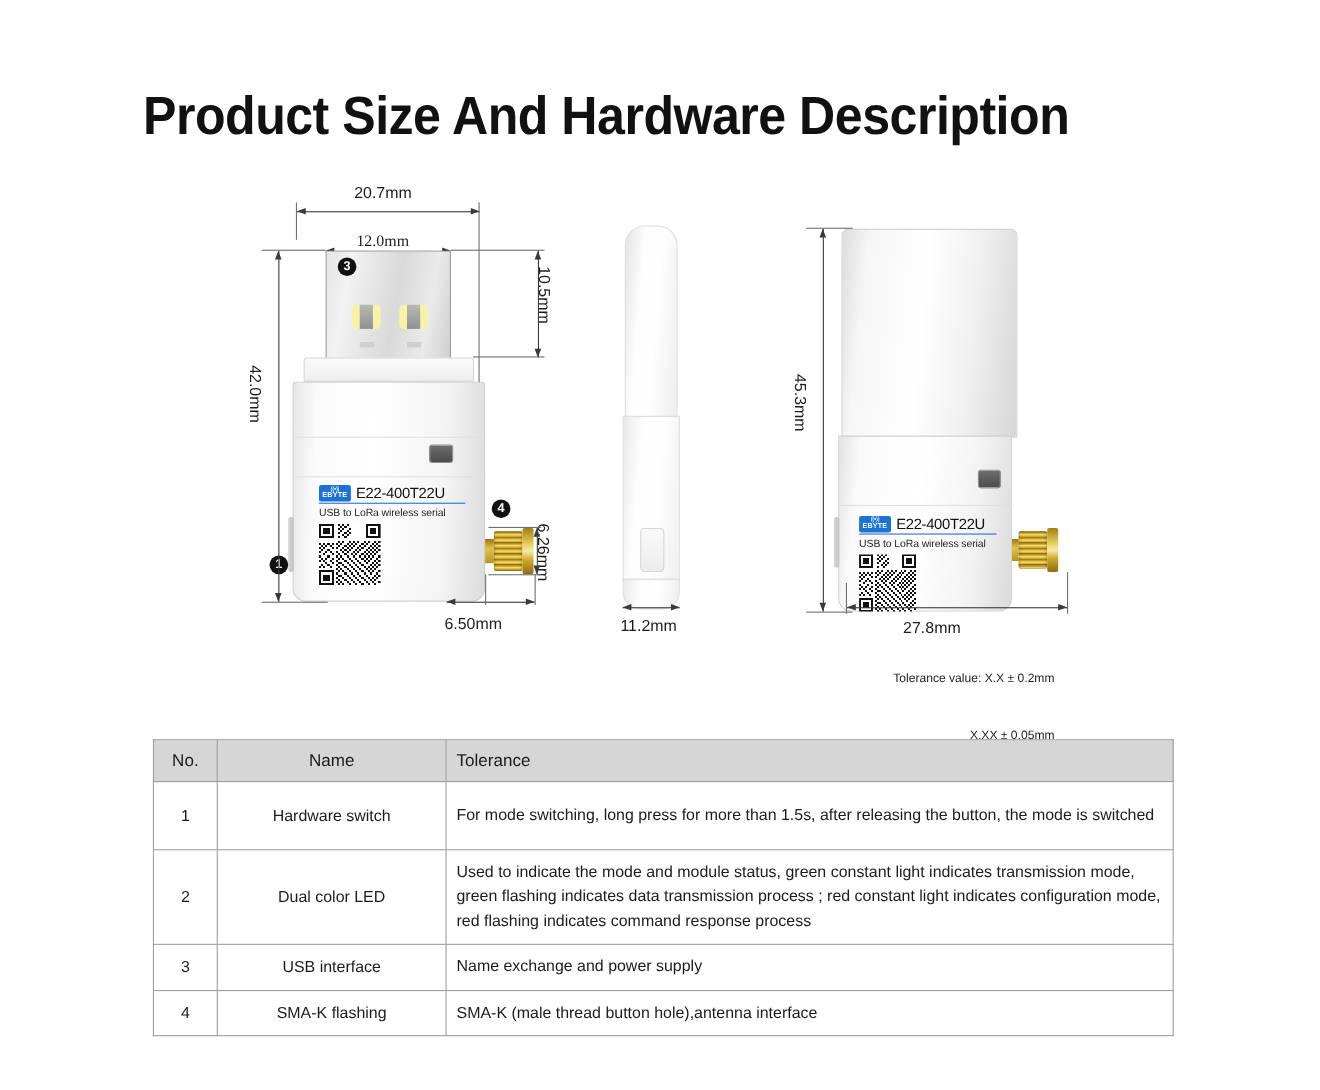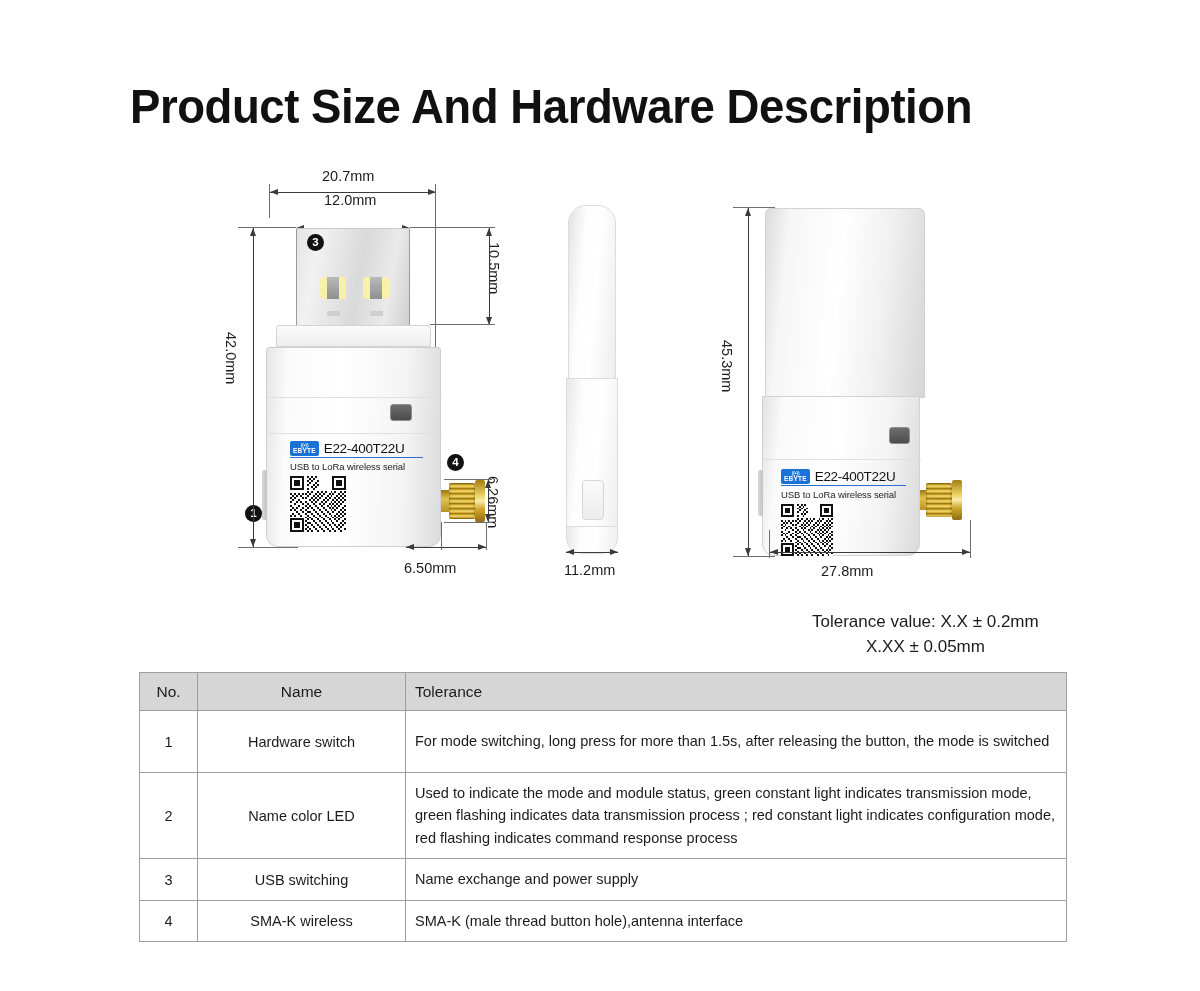--- a/index.html
+++ b/index.html
@@ -188,26 +188,26 @@
   .rv-body {
     position: absolute;
     background: linear-gradient(96deg,#e2e2e2 0%,#fafafa 12%,#ffffff 45%,#f3f3f3 76%,#dadada 100%);
     border: 1px solid #d2d2d2;
     border-radius: 0 0 12px 12px;
   }
 
   
   .tolerance {
     position: absolute;
-    font-size: 17px;
+    font-size: 11px;
     color: #1c1c1c;
     line-height: 1.45;
-    text-align: left;
-  }
-  .tolerance .t2 { padding-left: 54px; }
+    text-align: right;
+  }
+  .tolerance .t2 { padding-left: 54px; margin-top: 36px; }
 
   
   .spec-table {
     position: absolute;
     left: 139px; top: 672px;
     width: 928px;
     border-collapse: collapse;
     font-size: 14.5px;
     color: #1b1b1b;
   }
@@ -243,21 +243,21 @@
 
     <div>
 
       <div class="dimtext" style="left:322px; top:8px;">20.7mm</div>
       <div class="hline" style="left:270px; top:32px; width:166px;"></div>
       <div class="arrow left" style="left:270px; top:28.5px;"></div>
       <div class="arrow right" style="left:428px; top:28.5px;"></div>
       <div class="ext" style="left:269px; top:24px; width:1px; height:34px;"></div>
       <div class="ext" style="left:435px; top:24px; width:1px; height:200px;"></div>
 
-      <div class="dimtext" style="left:324px; top:32px;">12.0mm</div>
+      <div class="dimtext" style="left:324px; top:52px;font-family:Liberation Serif, serif;">12.0mm</div>
       <div class="hline" style="left:296px; top:68px; width:114px;"></div>
       <div class="arrow left" style="left:296px; top:64.5px;"></div>
       <div class="arrow right" style="left:402px; top:64.5px;"></div>
 
       <div class="usb-plug" style="left:296px; top:68px; width:114px; height:97px;">
         <div class="usb-contact" style="left:23px; top:48px; width:26px; height:22px;"></div>
         <div class="usb-contact" style="left:66px; top:48px; width:26px; height:22px;"></div>
         <div class="usb-notch" style="left:30px; top:82px; width:13px; height:5px;"></div>
         <div class="usb-notch" style="left:73px; top:82px; width:13px; height:5px;"></div>
       </div>
@@ -472,29 +472,29 @@
       </tr>
     </thead>
     <tbody>
       <tr class="row-1">
         <td class="c-no">1</td>
         <td class="c-name">Hardware switch</td>
         <td class="c-fn">For mode switching, long press for more than 1.5s, after releasing the button, the mode is switched</td>
       </tr>
       <tr class="row-2">
         <td class="c-no">2</td>
-        <td class="c-name">Name color LED</td>
+        <td class="c-name">Dual color LED</td>
         <td class="c-fn">Used to indicate the mode and module status, green constant light indicates transmission mode, green flashing indicates data transmission process ; red constant light indicates configuration mode, red flashing indicates command response process</td>
       </tr>
       <tr class="row-3">
         <td class="c-no">3</td>
-        <td class="c-name">USB switching</td>
+        <td class="c-name">USB interface</td>
         <td class="c-fn">Name exchange and power supply</td>
       </tr>
       <tr class="row-4">
         <td class="c-no">4</td>
-        <td class="c-name">SMA-K wireless</td>
+        <td class="c-name">SMA-K flashing</td>
         <td class="c-fn">SMA-K (male thread button hole),antenna interface</td>
       </tr>
     </tbody>
   </table>
 
 </div>
 
 </body></html>

